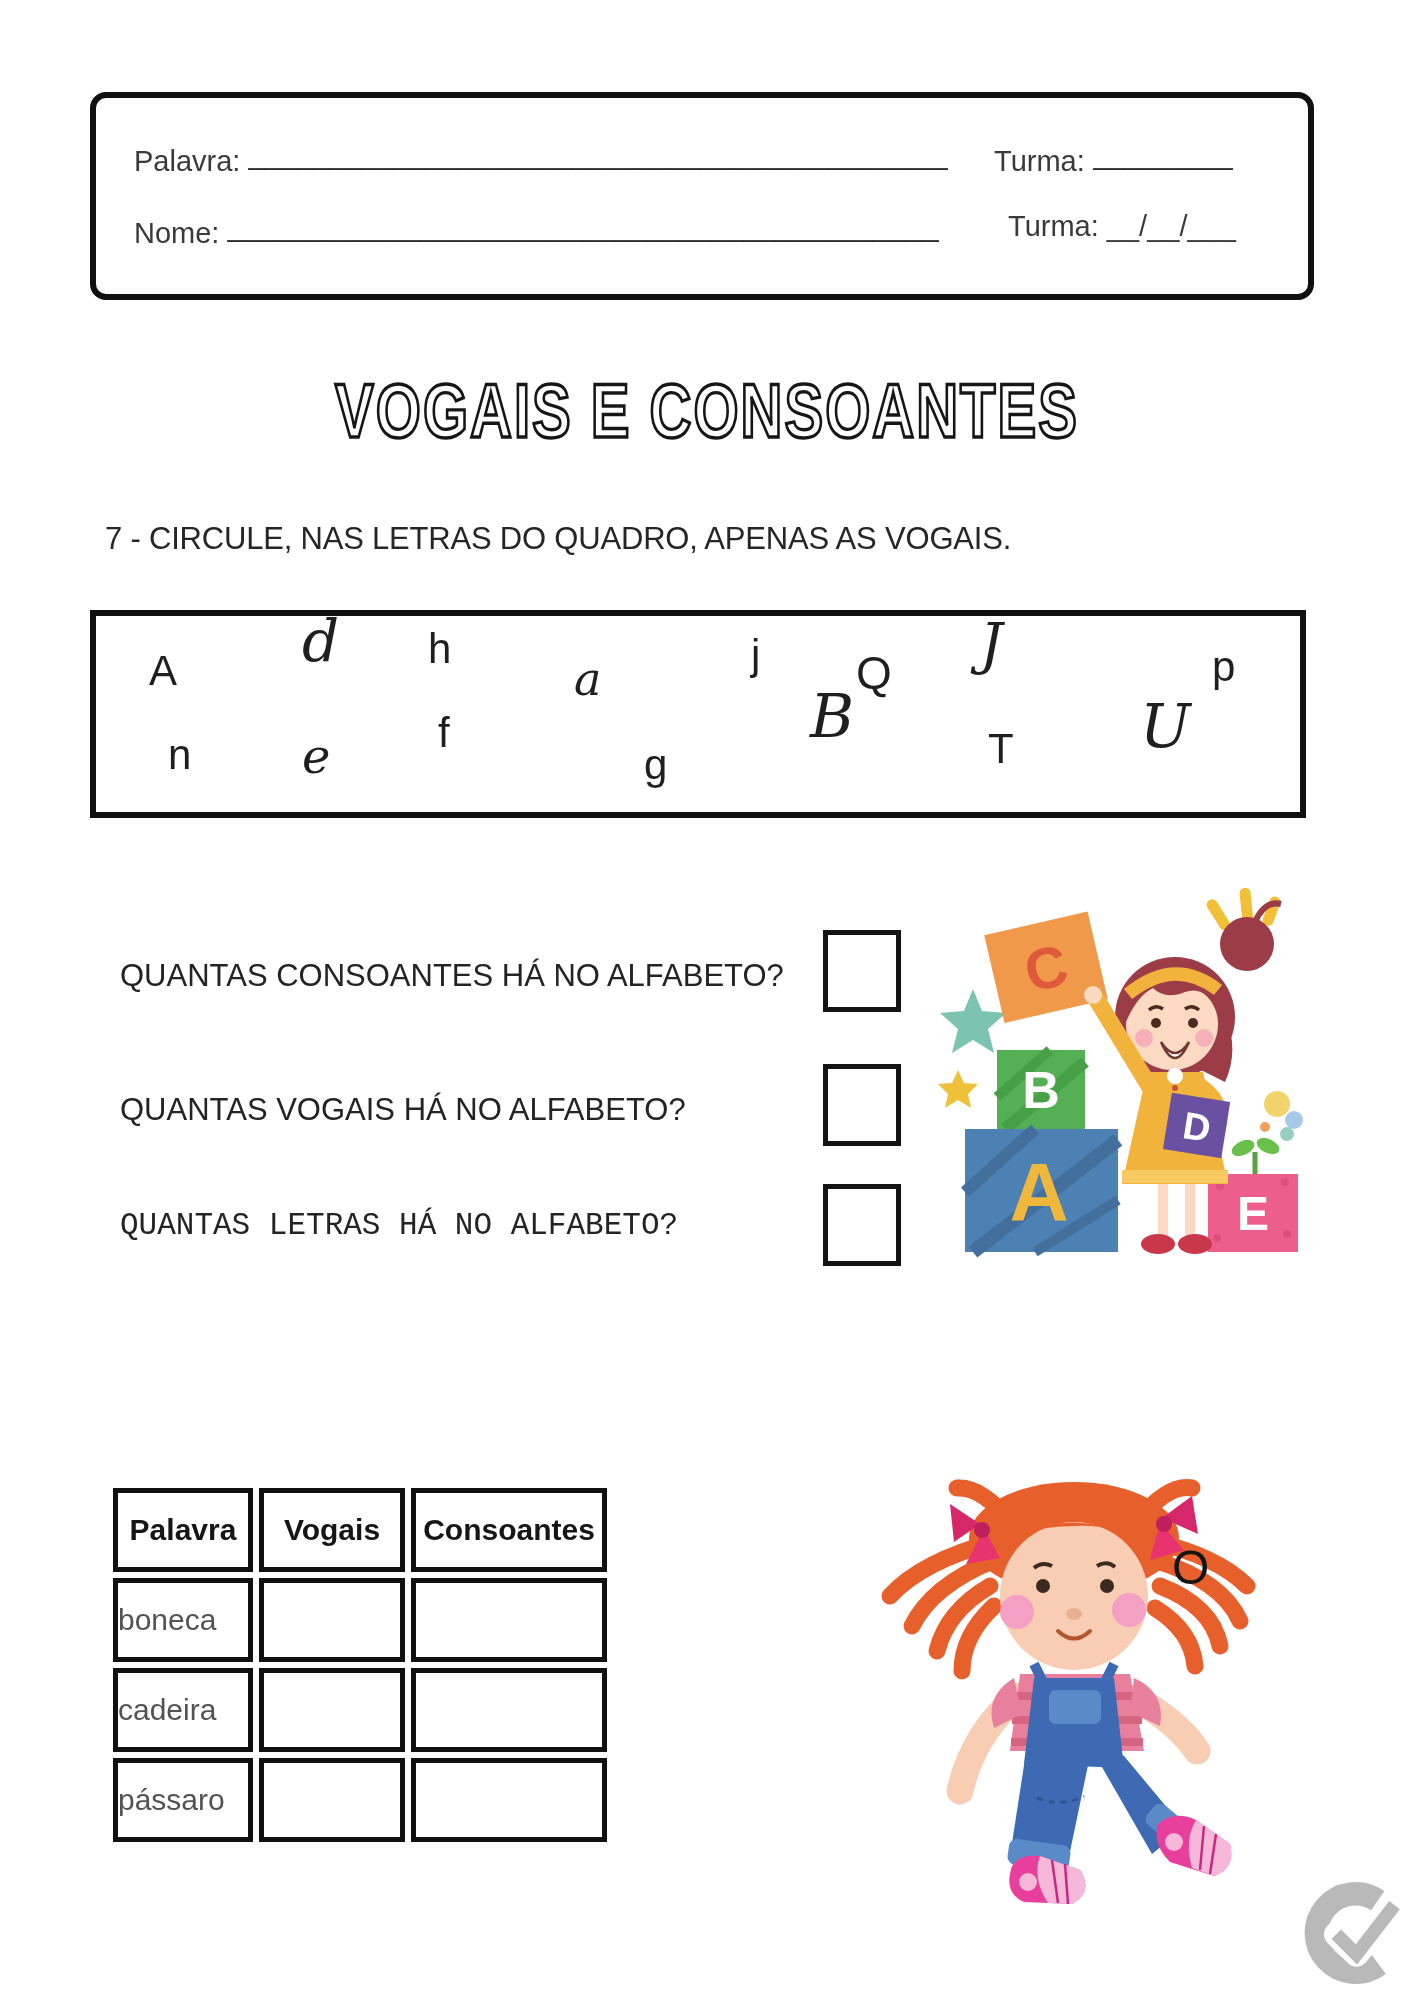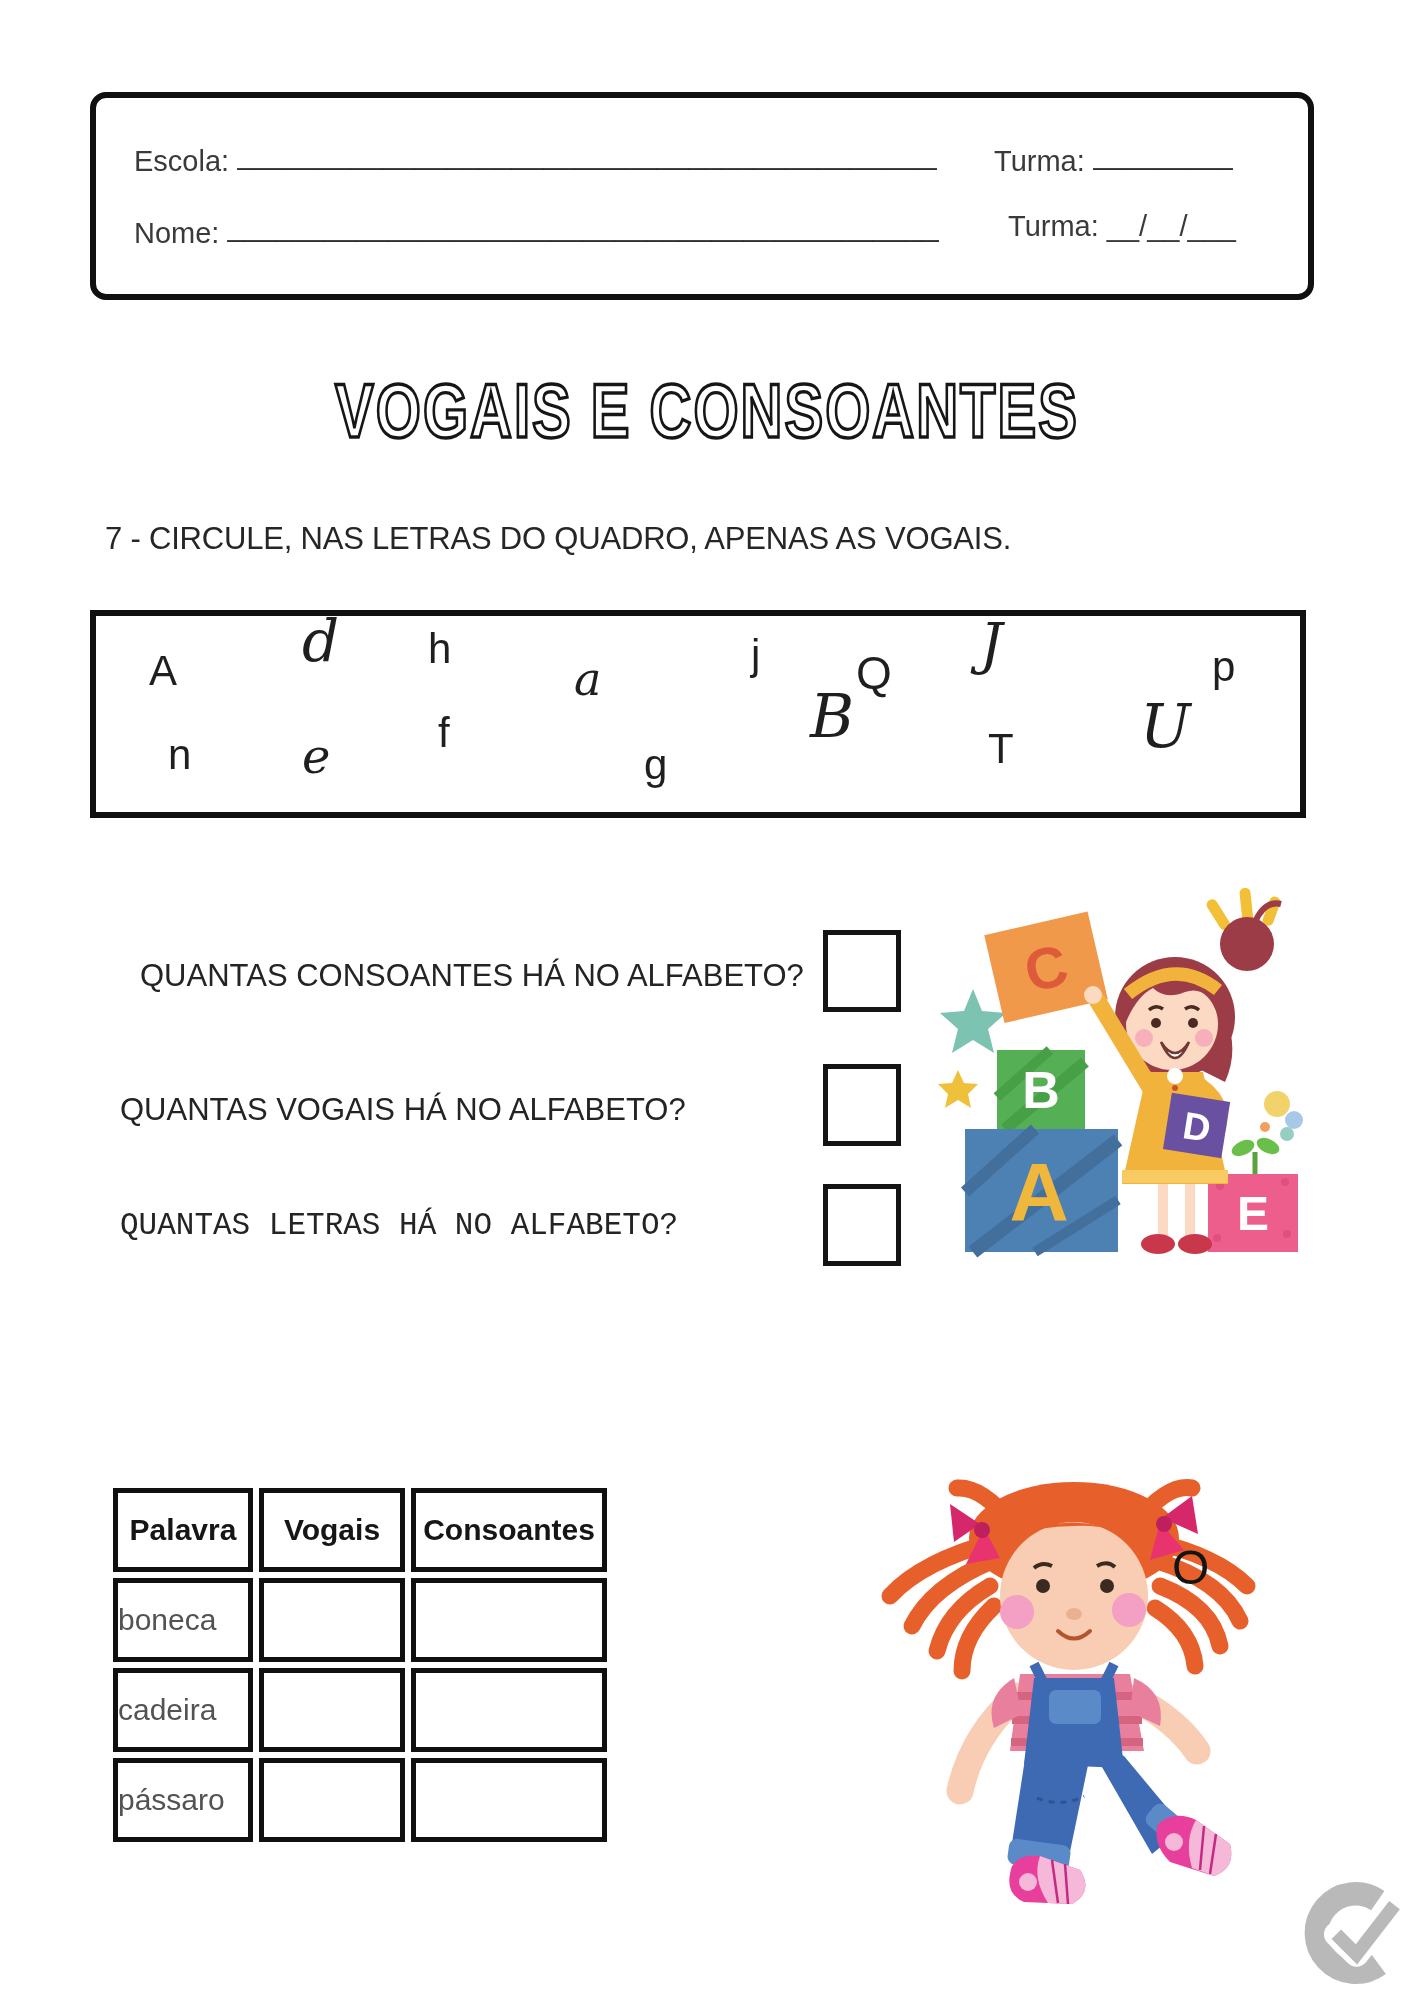--- a/index.html
+++ b/index.html
@@ -48,21 +48,21 @@
   .L-r1-7{left:1116px;top:30px;}
   .L-r2-0{left:72px;top:118px;}
   .L-r2-1{left:206px;top:116px;font-size:48px;}
   .L-r2-2{left:342px;top:96px;}
   .L-r2-3{left:548px;top:128px;}
   .L-r2-4{left:714px;top:70px;font-size:60px;}
   .L-r2-5{left:892px;top:112px;}
   .L-r2-6{left:1044px;top:80px;font-size:60px;}
   
   .q-text{position:absolute;left:120px;font-size:31px;color:#242424;white-space:nowrap;}
-  .q1{top:958px;margin-left:20px;} .q2{top:1092px;} .q3{top:1208px;font-family:Liberation Mono, monospace;}
+  .q1{top:958px;} .q2{top:1092px;} .q3{top:1208px;font-family:Liberation Mono, monospace;}
   .answer-box{position:absolute;left:823px;width:68px;height:72px;border:5px solid #141414;background:#fff;}
   .qb1{top:930px;} .qb2{top:1064px;} .qb3{top:1184px;}
   
   .girl-illustration{position:absolute;left:925px;top:882px;}
   .doll-illustration{position:absolute;left:862px;top:1446px;}
   .floating-letter{position:absolute;left:1172px;top:1540px;font-size:48px;color:#141414;}
   .brand-logo{position:absolute;left:1296px;top:1876px;}
   
   .word-table{
     position:absolute;left:113px;top:1488px;
@@ -72,21 +72,21 @@
   .cell.head{justify-content:center;font-weight:700;font-size:30px;color:#161616;}
   .cell.word{font-size:30px;color:#535353;}
 </style>
 </head>
 <body>
 
 <div class="page">
 
   <div class="header-box">
     <div class="h-row h-escola">
-      <span>Escola:</span>
+      <span>Palavra:</span>
       <span class="blank blank-escola">____________________________________________</span>
     </div>
     <div class="h-row h-turma">
       <span>Turma:</span>
       <span class="blank blank-turma">_________</span>
     </div>
     <div class="h-row h-nome">
       <span>Nome:</span>
       <span class="blank blank-nome">_____________________________________________</span>
     </div>

